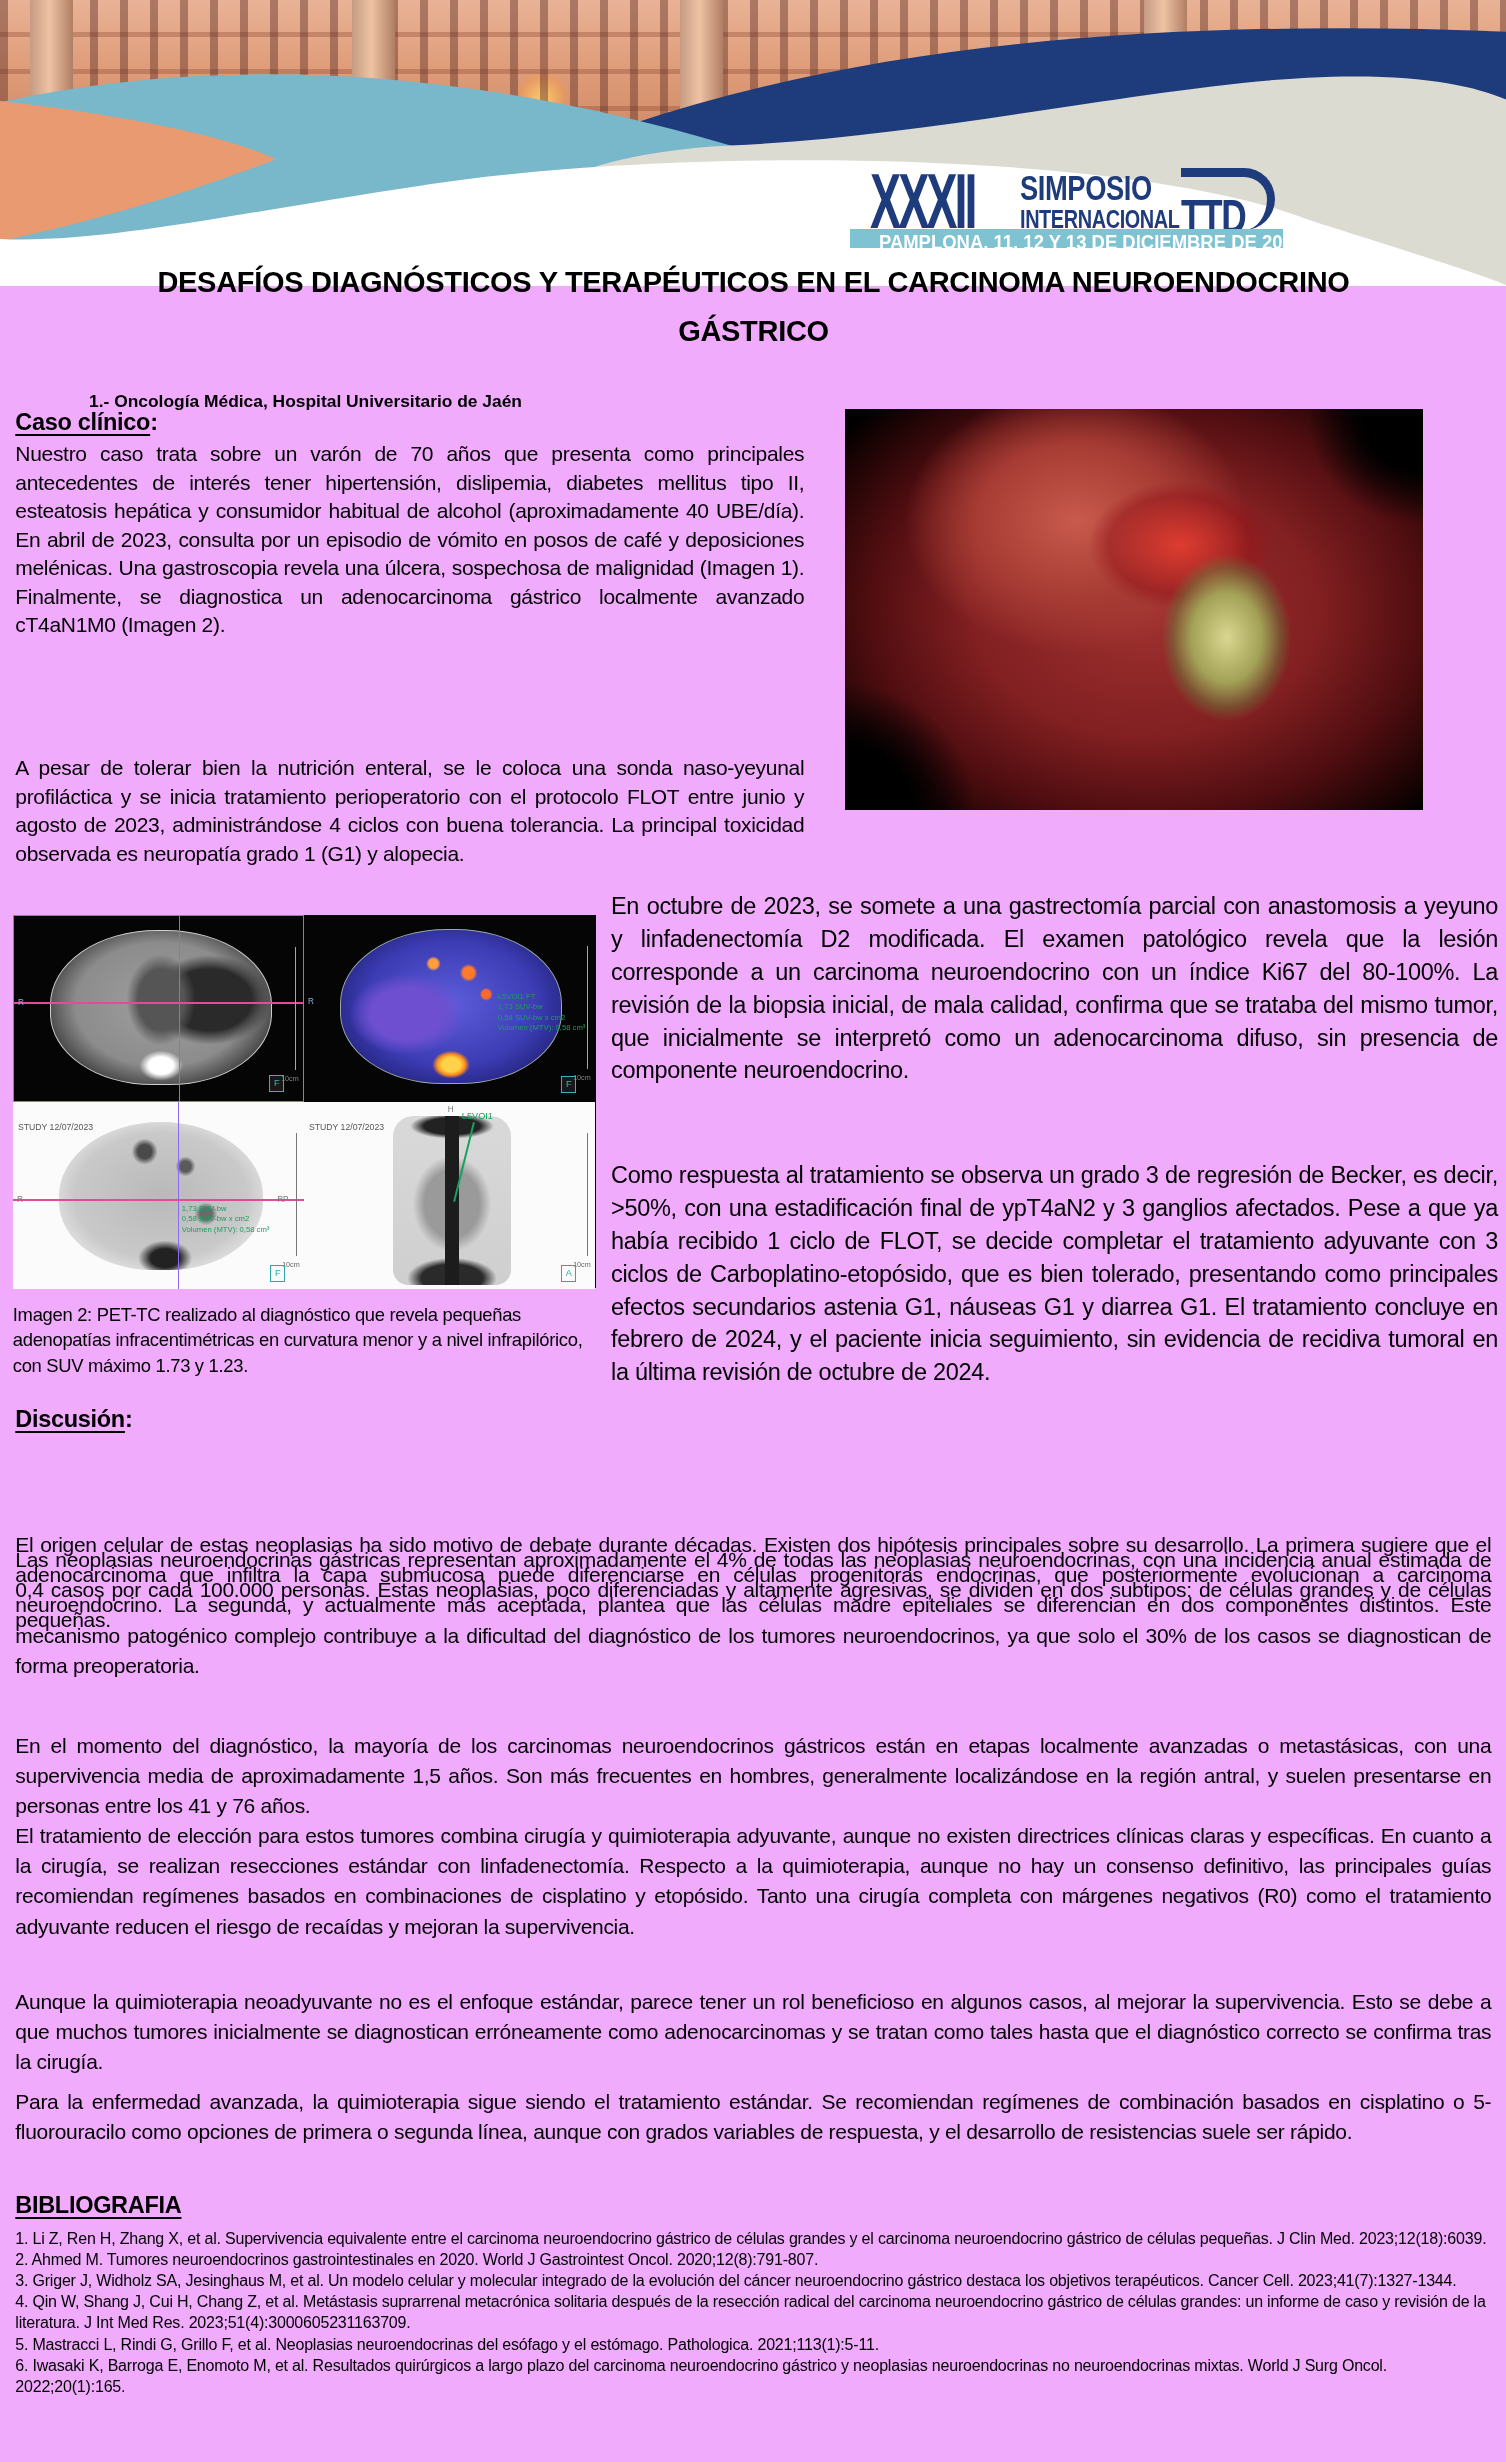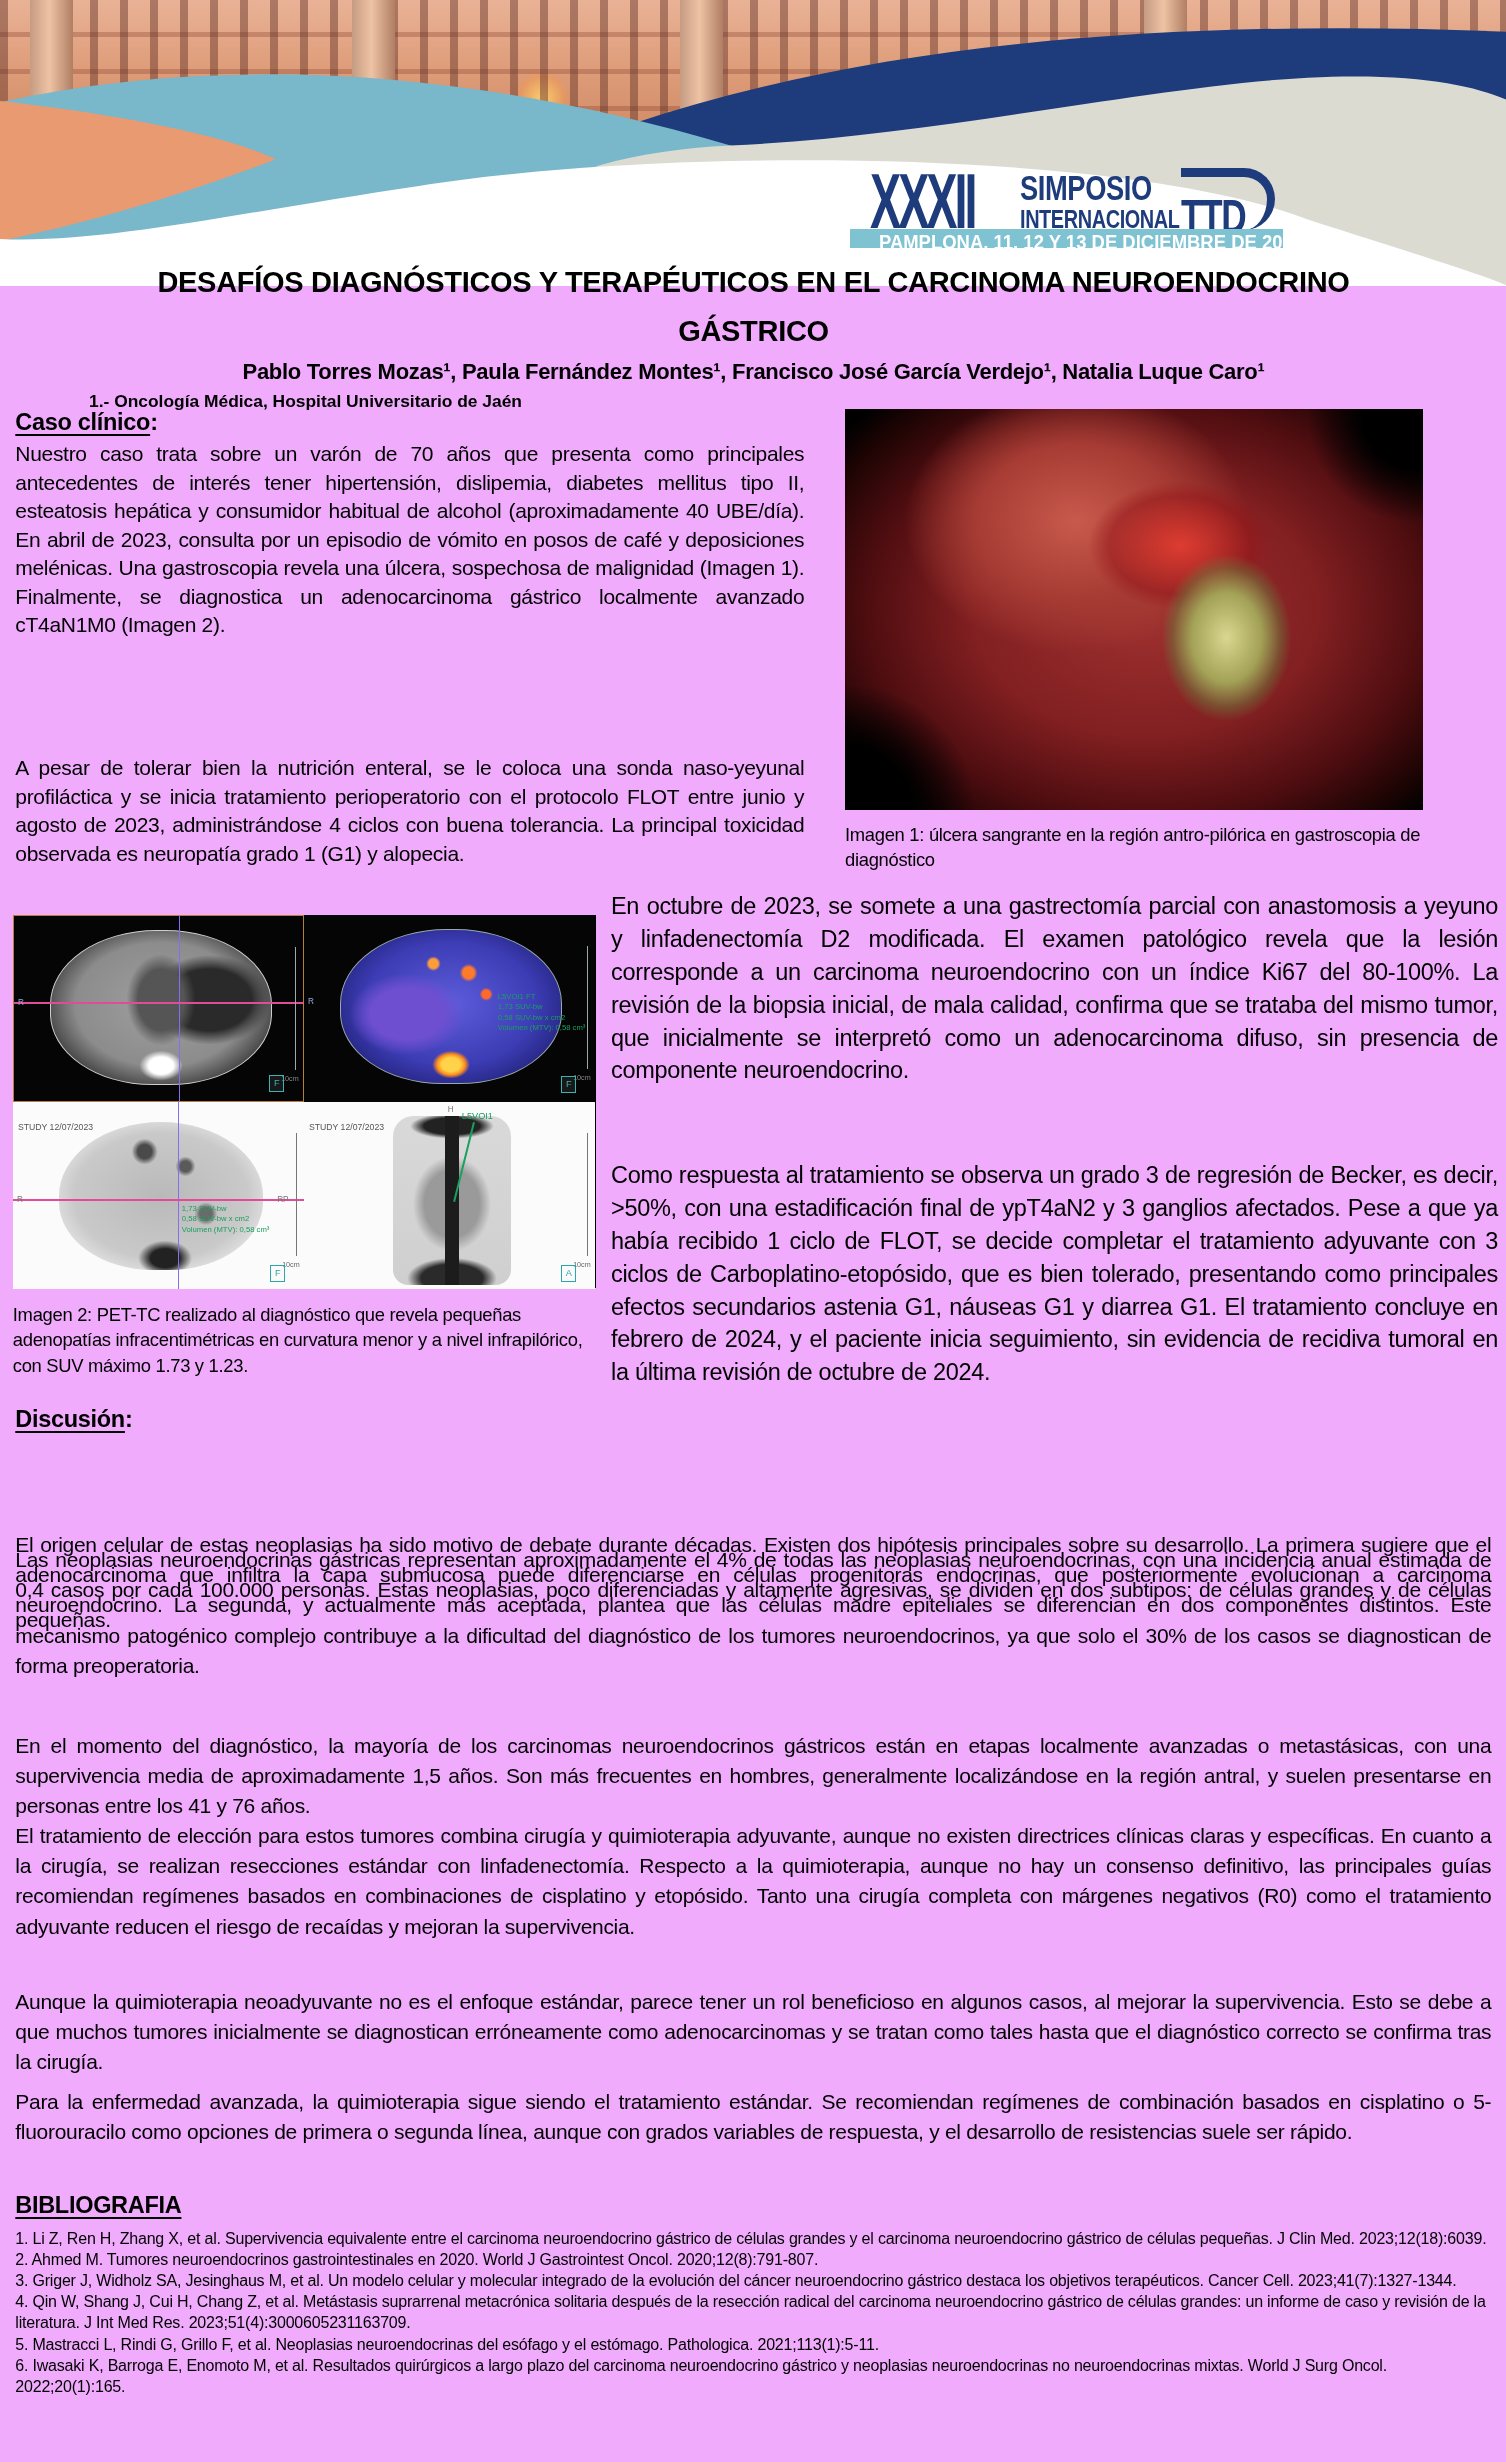--- a/index.html
+++ b/index.html
@@ -139,31 +139,29 @@
     </div>
     <div class="logo-ttd">
       <div class="logo-ttd-text">TTD</div>
     </div>
     <div class="date-banner">
       <span>PAMPLONA. 11, 12 Y 13 DE DICIEMBRE DE 2024</span>
     </div>
   </div>
 
   <div class="title">DESAFÍOS DIAGNÓSTICOS Y TERAPÉUTICOS EN EL CARCINOMA NEUROENDOCRINO GÁSTRICO</div>
-  <div class="authors">Pablo Torres Mozas¹, Paula Fernández Montes¹, Francisco José García Verdejo¹, Natalia Luque Caro¹</div>
   <div class="affiliation">1.- Oncología Médica, Hospital Universitario de Jaén</div>
 
   <div class="section-heading" style="left:15.3px;top:409px;">
     <span class="u">Caso clínico</span><span>:</span>
   </div>
   <div class="para col-left" style="top:440px;">Nuestro caso trata sobre un varón de 70 años que presenta como principales antecedentes de interés tener hipertensión, dislipemia, diabetes mellitus tipo II, esteatosis hepática y consumidor habitual de alcohol (aproximadamente 40 UBE/día). En abril de 2023, consulta por un episodio de vómito en posos de café y deposiciones melénicas. Una gastroscopia revela una úlcera, sospechosa de malignidad (Imagen 1). Finalmente, se diagnostica un adenocarcinoma gástrico localmente avanzado cT4aN1M0 (Imagen 2).</div>
   <div class="para col-left" style="top:754px;">A pesar de tolerar bien la nutrición enteral, se le coloca una sonda naso-yeyunal profiláctica y se inicia tratamiento perioperatorio con el protocolo FLOT entre junio y agosto de 2023, administrándose 4 ciclos con buena tolerancia. La principal toxicidad observada es neuropatía grado 1 (G1) y alopecia.</div>
 
   <div class="endoscopy"></div>
-  <div class="caption" style="left:845px;top:822px;width:659px;">Imagen 1: úlcera sangrante en la región antro-pilórica en gastroscopia de diagnóstico</div>
 
   <div class="para col-right" style="top:890px;">En octubre de 2023, se somete a una gastrectomía parcial con anastomosis a yeyuno y linfadenectomía D2 modificada. El examen patológico revela que la lesión corresponde a un carcinoma neuroendocrino con un índice Ki67 del 80-100%. La revisión de la biopsia inicial, de mala calidad, confirma que se trataba del mismo tumor, que inicialmente se interpretó como un adenocarcinoma difuso, sin presencia de componente neuroendocrino.</div>
   <div class="para col-right" style="top:1159px;">Como respuesta al tratamiento se observa un grado 3 de regresión de Becker, es decir, &gt;50%, con una estadificación final de ypT4aN2 y 3 ganglios afectados. Pese a que ya había recibido 1 ciclo de FLOT, se decide completar el tratamiento adyuvante con 3 ciclos de Carboplatino-etopósido, que es bien tolerado, presentando como principales efectos secundarios astenia G1, náuseas G1 y diarrea G1. El tratamiento concluye en febrero de 2024, y el paciente inicia seguimiento, sin evidencia de recidiva tumoral en la última revisión de octubre de 2024.</div>
 
   <div class="pet">
 
     <div class="pet-cell pet-tl">
       <div class="ct-body"></div>
       <div class="crosshair-v" style="left:165px;"></div>
       <div class="crosshair-h" style="top:86px;"></div>

